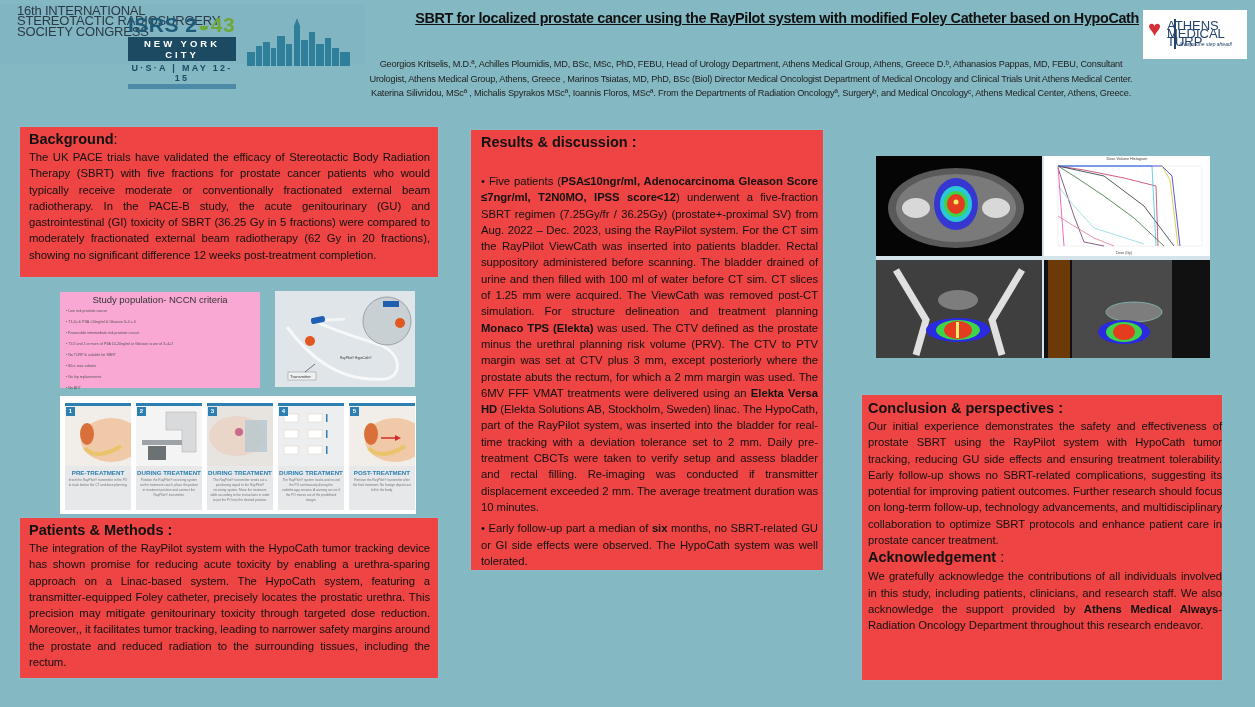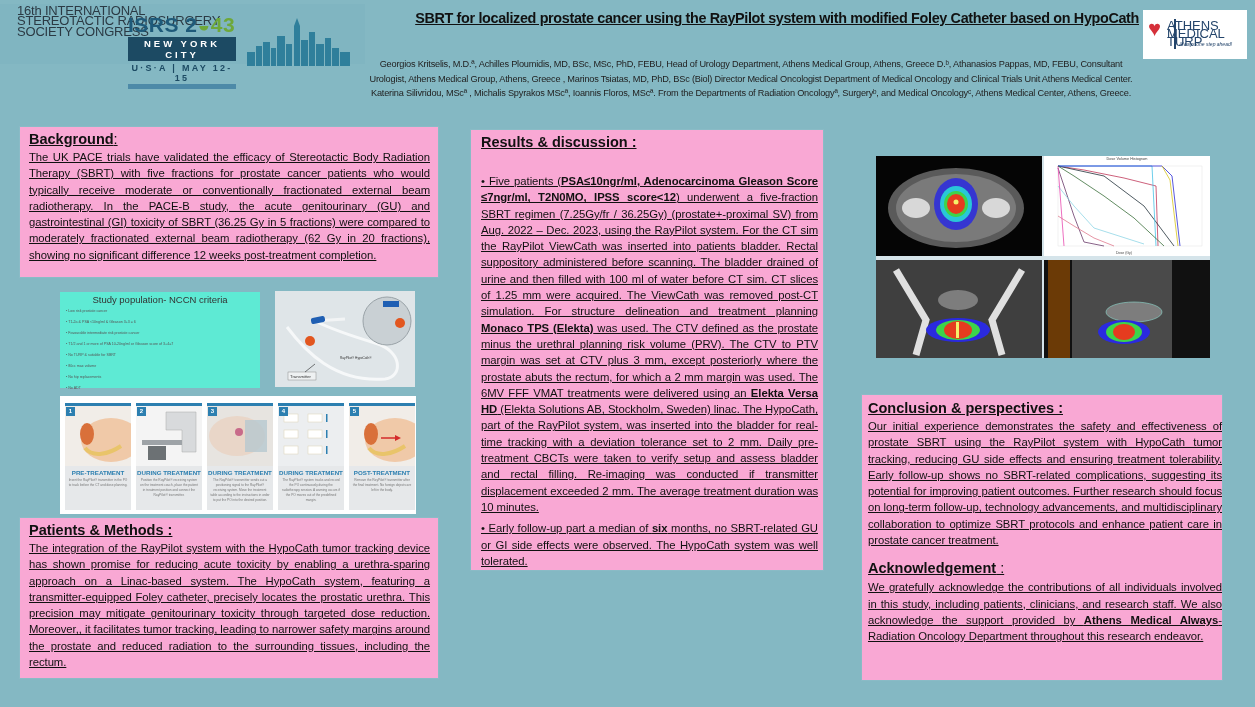--- a/index.html
+++ b/index.html
@@ -20,32 +20,32 @@
   #isrs-venue { background:#4d8aa8; color:#d9eef5; font-size:4px; text-align:center; margin-top:1px; height:5px; }
   #skyline { left:245px; top:10px; width:108px; height:52px; }
   #title { left:363px; top:8px; width:776px; text-align:right; font-weight:bold; font-size:14.4px; line-height:21px; text-decoration:underline; color:#111; font-family:"Liberation Sans", sans-serif; letter-spacing:-0.35px; }
   #authors { left:363px; top:57px; width:776px; text-align:center; font-size:9.2px; line-height:14.5px; color:#222; letter-spacing:-0.2px; }
   #logo { left:1143px; top:10px; width:104px; height:49px; background:#fff; }
   #logo-mark { left:5px; top:8px; font-size:22px; color:#d5303a; line-height:22px; }
   #logo-bar { left:31px; top:9px; width:1.5px; height:30px; background:#24456b; }
   #logo-name { left:24px; top:12px; font-size:13px; font-weight:normal; color:#24456b; line-height:8px; }
   #logo-tag { left:36px; top:31px; font-size:5px; font-style:italic; color:#24456b; }
 
-  .panel { background:#f9a8d4; box-shadow:0 0 0 1px rgba(255,255,255,0.05);text-decoration:underline; }
+  .panel { background:#ef4444; box-shadow:0 0 0 1px rgba(255,255,255,0.05); }
   .sec-title { font-weight:bold; font-size:14.5px; color:#111; margin:0 0 2px 0; }
   .body-text { font-size:11.3px; line-height:16.3px; text-align:justify; color:#111; letter-spacing:-0.05px; }
   .body-text p { margin:0 0 5px 0; }
 
   #bg-panel { left:20px; top:127px; width:418px; height:150px; padding:4px 8px 0 9px; box-sizing:border-box; }
   #pm-panel { left:20px; top:518px; width:418px; height:160px; padding:4px 8px 0 9px; box-sizing:border-box; }
   #rd-panel { left:471px; top:130px; width:352px; height:440px; padding:4px 5px 0 10px; box-sizing:border-box; }
   #cp-panel { left:862px; top:395px; width:360px; height:285px; padding:5px 0 0 6px; box-sizing:border-box; }
 
   
-  #fig-criteria { left:60px; top:292px; width:200px; height:96px; background:#5eead4; }
+  #fig-criteria { left:60px; top:292px; width:200px; height:96px; background:#f9a8d4; }
   #crit-title { left:0; top:2px; width:100%; text-align:center; font-size:9.5px; color:#333; }
   #crit-list { left:6px; top:17px; margin:0; padding:0; list-style:none; font-size:3.6px; color:#555; }
   #crit-list li { height:11px; }
   #crit-list li::before { content:"• "; }
   #fig-catheter { left:275px; top:291px; width:140px; height:96px; background:#dde3e6; overflow:hidden; }
   #fig-steps { left:60px; top:396px; width:356px; height:118px; background:#fff; }
   .step { position:absolute; top:7px; width:66px; height:104px; background:#e6e8ea; border-top:3px solid #2c7fb0; }
   .step .num { position:absolute; left:1px; top:1px; width:9px; height:9px; background:#2c7fb0; color:#fff; font-size:6px; font-weight:bold; text-align:center; line-height:9px; }
   .step .pic { position:absolute; left:0; top:0; width:66px; height:60px; }
   .step .lbl { position:absolute; left:0; top:63px; width:66px; text-align:center; font-size:6.2px; font-weight:bold; color:#2c7fb0; }
@@ -277,15 +277,15 @@
       <ellipse cx="80" cy="72" rx="26" ry="12" fill="#2a2ae0"></ellipse>
       <ellipse cx="80" cy="72" rx="18" ry="10" fill="#3dd44a"></ellipse>
       <ellipse cx="80" cy="72" rx="11" ry="8" fill="#e53b1f"></ellipse>
     </svg>
   </div>
 </div>
 
 <div class="abs panel" id="cp-panel">
   <div class="sec-title">Conclusion &amp; perspectives :</div>
   <div class="body-text">Our initial experience demonstrates the safety and effectiveness of prostate SBRT using the RayPilot system with HypoCath tumor tracking, reducing GU side effects and ensuring treatment tolerability. Early follow-up shows no SBRT-related complications, suggesting its potential for improving patient outcomes. Further research should focus on long-term follow-up, technology advancements, and multidisciplinary collaboration to optimize SBRT protocols and enhance patient care in prostate cancer treatment.</div>
-  <div class="sec-title" style="margin-top:12px"><span>Acknowledgement</span><span style="font-weight:normal"> :</span></div>
+  <div class="sec-title" style="margin-top:1px"><span>Acknowledgement</span><span style="font-weight:normal"> :</span></div>
   <div class="body-text" id="ack-text" style="margin-top:3px"><span> We gratefully acknowledge the contributions of all individuals involved in this study, including patients, clinicians, and research staff. We also acknowledge the support provided by </span><b>Athens Medical Always</b><span>-Radiation Oncology Department throughout this research endeavor.</span></div>
 </div>
 
 </body></html>

